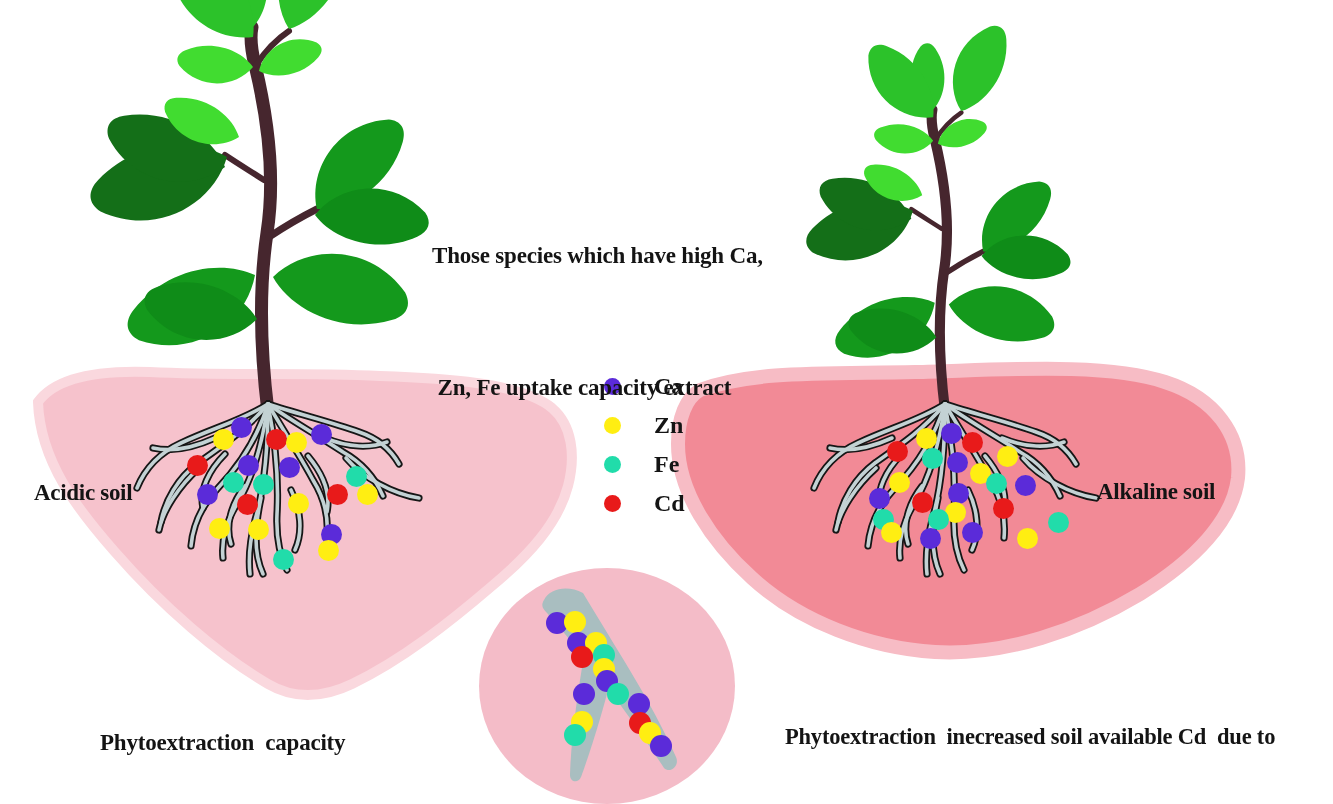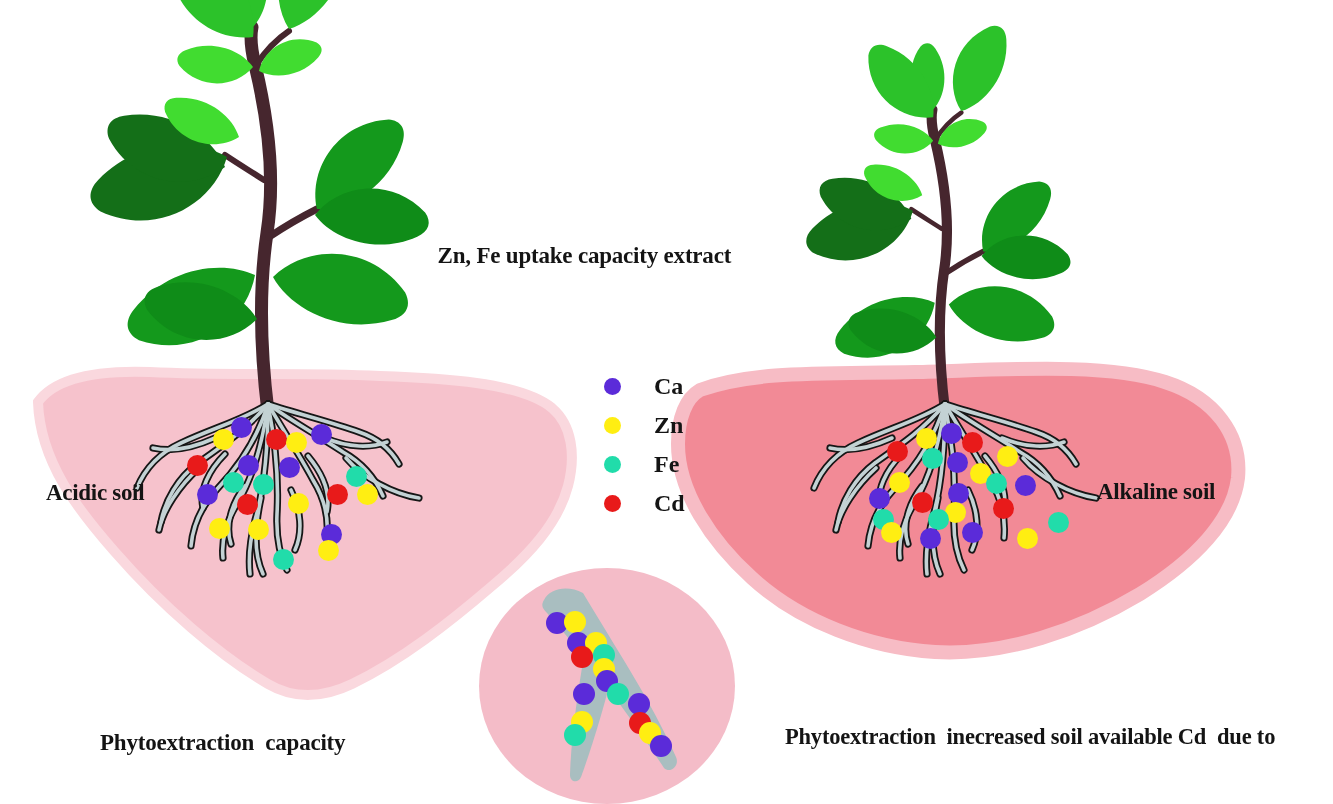--- a/index.html
+++ b/index.html
@@ -15,21 +15,21 @@
     position:absolute;
     font-weight:bold;
     color:var(--c-ink,#111);
     white-space:pre;
     letter-spacing:-0.2px;
   }
   .note .ln{white-space:pre;}
   #top-note{left:432px;top:146px;font-size:23px;line-height:44px;}
   #bottom-left-note{left:100px;top:638px;font-size:23px;line-height:42px;}
   #bottom-right-note{left:785px;top:632px;font-size:22.5px;line-height:42px;}
-  #acidic-label{left:46px;top:480px;font-size:23px;letter-spacing:-0.3px;}
+  #acidic-label{left:34px;top:480px;font-size:23px;letter-spacing:-0.3px;}
   #alkaline-label{left:1097px;top:479px;font-size:23px;letter-spacing:-0.3px;text-align:right;}
   #legend{position:absolute;left:604px;top:367px;}
   .legend-row{display:flex;align-items:center;height:39px;}
   .legend-dot{
     width:17px;height:17px;border-radius:50%;
     margin-right:33px;flex:0 0 auto;
   }
   .legend-label{
     font-size:24px;font-weight:bold;color:var(--c-ink,#111);
   }
@@ -125,20 +125,21 @@
         <span class="legend-dot" style="background: rgb(33, 220, 170);"></span>
         <span class="legend-label">Fe</span>
       </div>
       <div class="legend-row">
         <span class="legend-dot" style="background: rgb(232, 26, 26);"></span>
         <span class="legend-label">Cd</span>
       </div>
     </div>
 
   <div class="note" id="top-note">
+    <div class="ln">Those species which have high Ca,</div>
     <div class="ln"> Zn, Fe uptake capacity extract</div>
   </div>
 
   <div class="note" id="acidic-label">Acidic soil</div>
   <div class="note" id="alkaline-label">Alkaline soil</div>
 
   <div class="note" id="bottom-left-note">
     <div class="ln">Phytoextraction  capacity</div>
     
   </div>

